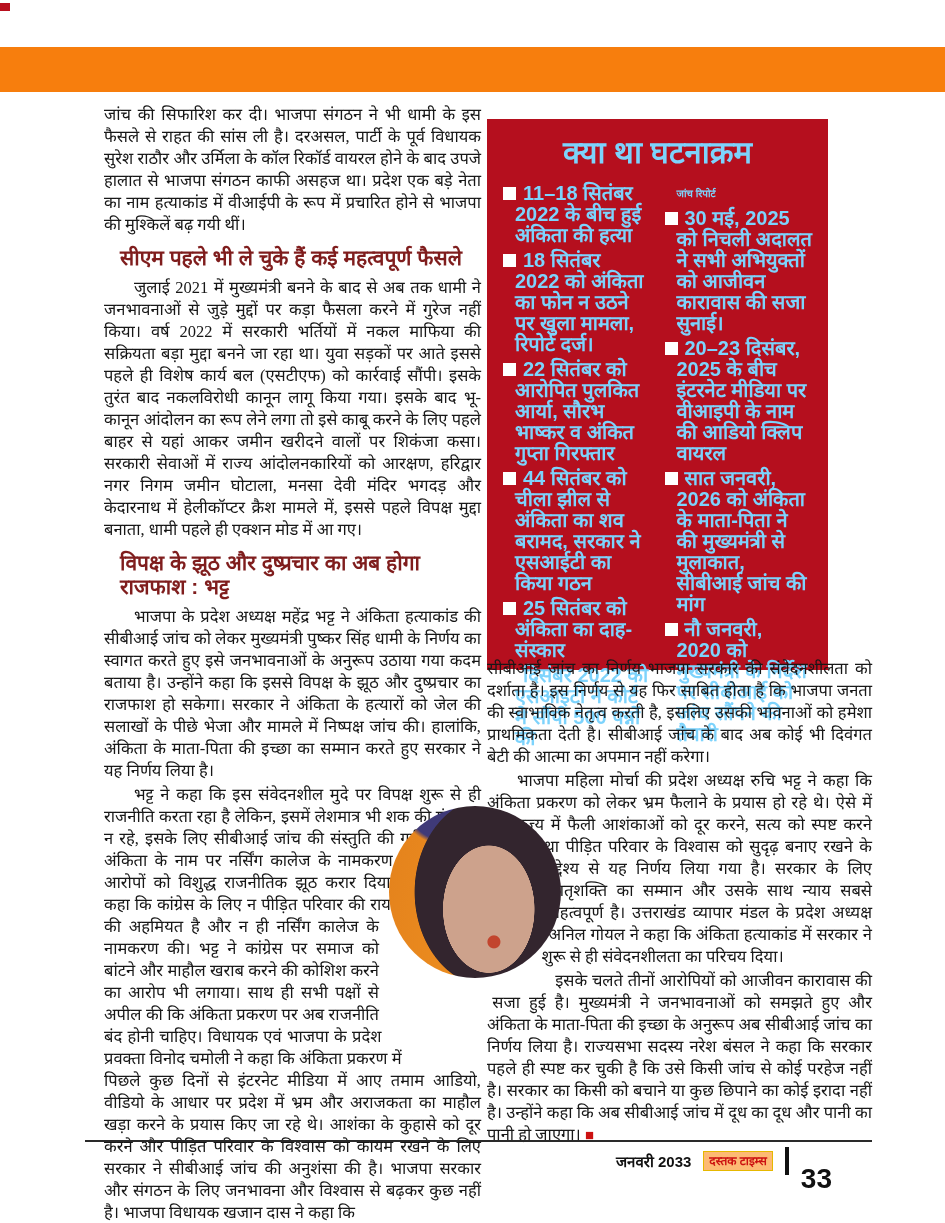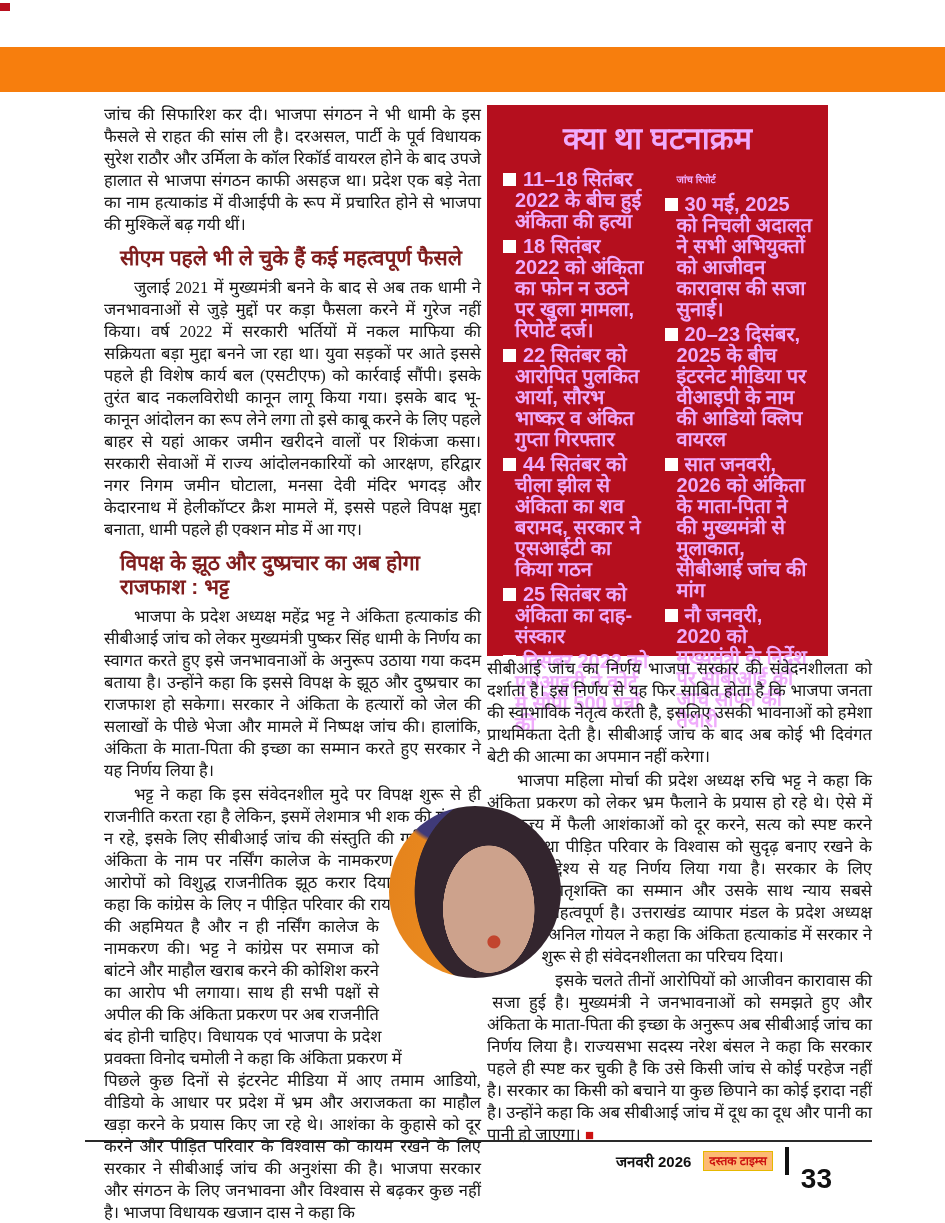--- a/index.html
+++ b/index.html
@@ -18,23 +18,23 @@
   .sec-head{font-family:"Liberation Sans","DejaVu Sans",sans-serif;font-weight:bold;
             font-size:21px;line-height:24px;margin:10px 0 7px 16px;color:#7f1d1d;}
 
   
   .wrap-r{float:right;width:96px;height:280px;margin-top:5px;margin-left:6px;
           shape-outside:circle(90px at 78px 193px);}
   .wrap-l{float:left;width:58px;height:225px;margin-top:45px;margin-right:6px;
           shape-outside:circle(90px at -27px 138px);}
 
   
-  .red-box{position:absolute;left:487px;top:105px;width:341px;height:551px;background:#b50f1e;
+  .red-box{position:absolute;left:487px;top:119px;width:341px;height:551px;background:#b50f1e;
            box-sizing:border-box;padding:14px 16px 10px 16px;
-           font-family:"Liberation Sans","DejaVu Sans",sans-serif;color:#f0abfc;}
+           font-family:"Liberation Sans","DejaVu Sans",sans-serif;color:#7dd3fc;}
   .red-box h2{margin:2px 0 12px 0;text-align:center;font-size:31px;line-height:36px;font-weight:bold;}
   .tl-cols{display:flex;gap:14px;}
   .tl-col{flex:1;}
   .tl-item{font-size:20px;line-height:21px;font-weight:bold;padding-left:12px;margin-bottom:4px;}
   .tl-item .sq{display:inline-block;width:13px;height:13px;background:#ffffff;
                margin-left:-12px;margin-right:7px;}
   .tl-lead{font-size:10px;line-height:21px;font-weight:bold;padding-left:12px;margin-bottom:4px;}
 
   
   .photo{position:absolute;left:389px;top:806px;width:172px;height:172px;border-radius:50%;
@@ -99,19 +99,19 @@
   <div class="col-right">
     <p class="para">सीबीआई जांच का निर्णय भाजपा सरकार की संवेदनशीलता को दर्शाता है। इस निर्णय से यह फिर साबित होता है कि भाजपा जनता की स्वाभाविक नेतृत्व करती है, इसलिए उसकी भावनाओं को हमेशा प्राथमिकता देती है। सीबीआई जांच के बाद अब कोई भी दिवंगत बेटी की आत्मा का अपमान नहीं करेगा।</p>
     <p class="para indent"><span class="wrap-l"></span><span>भाजपा महिला मोर्चा की प्रदेश अध्यक्ष रुचि भट्ट ने कहा कि अंकिता प्रकरण को लेकर भ्रम फैलाने के प्रयास हो रहे थे। ऐसे में राज्य में फैली आशंकाओं को दूर करने, सत्य को स्पष्ट करने तथा पीड़ित परिवार के विश्वास को सुदृढ़ बनाए रखने के उद्देश्य से यह निर्णय लिया गया है। सरकार के लिए मातृशक्ति का सम्मान और उसके साथ न्याय सबसे महत्वपूर्ण है। उत्तराखंड व्यापार मंडल के प्रदेश अध्यक्ष अनिल गोयल ने कहा कि अंकिता हत्याकांड में सरकार ने शुरू से ही संवेदनशीलता का परिचय दिया।</span></p>
     <p class="para indent"><span>इसके चलते तीनों आरोपियों को आजीवन कारावास की सजा हुई है। मुख्यमंत्री ने जनभावनाओं को समझते हुए और अंकिता के माता-पिता की इच्छा के अनुरूप अब सीबीआई जांच का निर्णय लिया है। राज्यसभा सदस्य नरेश बंसल ने कहा कि सरकार पहले ही स्पष्ट कर चुकी है कि उसे किसी जांच से कोई परहेज नहीं है। सरकार का किसी को बचाने या कुछ छिपाने का कोई इरादा नहीं है। उन्होंने कहा कि अब सीबीआई जांच में दूध का दूध और पानी का पानी हो जाएगा।</span> <span class="end-sq">■</span></p>
   </div>
 
   <div class="photo"></div>
 
   <div class="footer-rule"></div>
   <div class="footer-row">
-    <span class="footer-date">जनवरी 2026</span>
+    <span class="footer-date">जनवरी 2033</span>
     <span class="footer-logo">दस्तक टाइम्स</span>
     <span class="footer-bar"></span>
     <span class="footer-page">33</span>
   </div>
 
 </div>
 
 </body></html>

